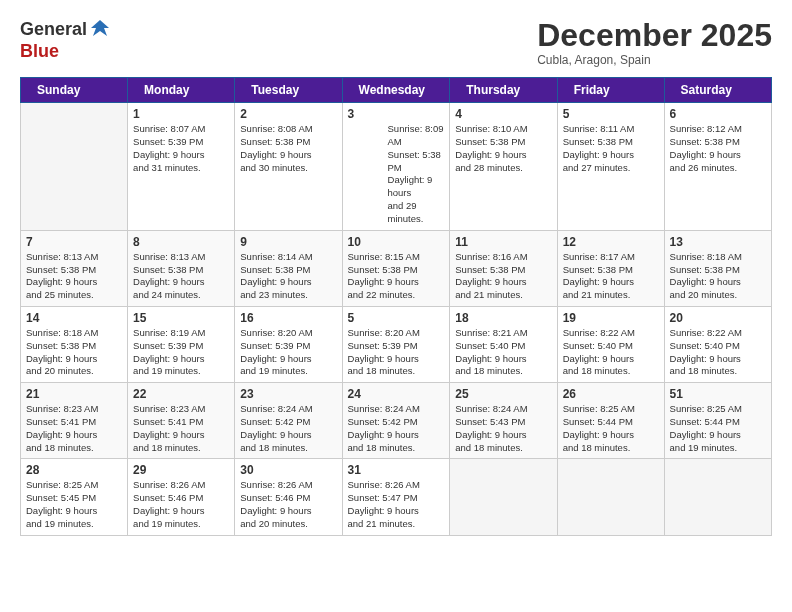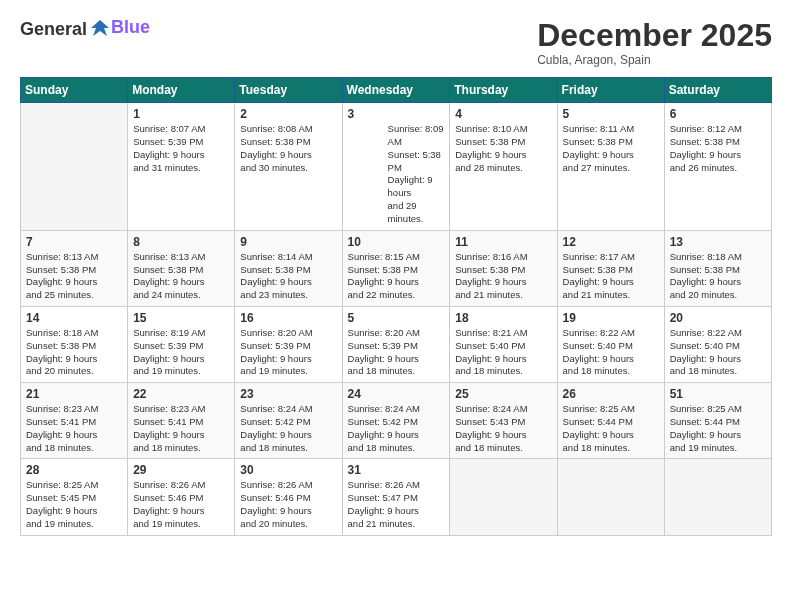--- a/index.html
+++ b/index.html
@@ -17,33 +17,33 @@
       padding: 18px 20px 12px 20px;
     }
     .header {
       display: flex;
       justify-content: space-between;
       align-items: flex-start;
       margin-bottom: 10px;
     }
     .logo {
       display: flex;
-      flex-direction: row;
+      flex-direction: column;
       align-items: flex-start;
     }
     .logo-general {
       font-size: 18px;
       font-weight: bold;
       color: #333;
       line-height: 1.1;
     }
     .logo-blue {
       font-size: 18px;
       font-weight: bold;
-      color: #8b5cf6;
+      color: #b91c1c;
       line-height: 1.1;
     }
     .logo-row {
       display: flex;
       align-items: center;
     }
     .title-block {
       text-align: left;
     }
     .month-title {
@@ -55,25 +55,25 @@
     .location {
       font-size: 12px;
       color: #555;
     }
     .calendar {
       width: 100%;
       border-collapse: collapse;
       border: 1px solid #ccc;
     }
     .calendar th {
-      background: #0f766e;
+      background: #4c1d95;
       color: #fff;
       font-size: 12px;
       font-weight: bold;
-      padding: 5px 4px;
+      padding: 5px 16px;
       text-align: left;
       border: 1px solid #1e5a9a;
     }
     .calendar td {
       vertical-align: top;
       border: 1px solid #ccc;
       padding: 4px 5px;
       width: 108px;
       min-height: 75px;
       background: #fff;

